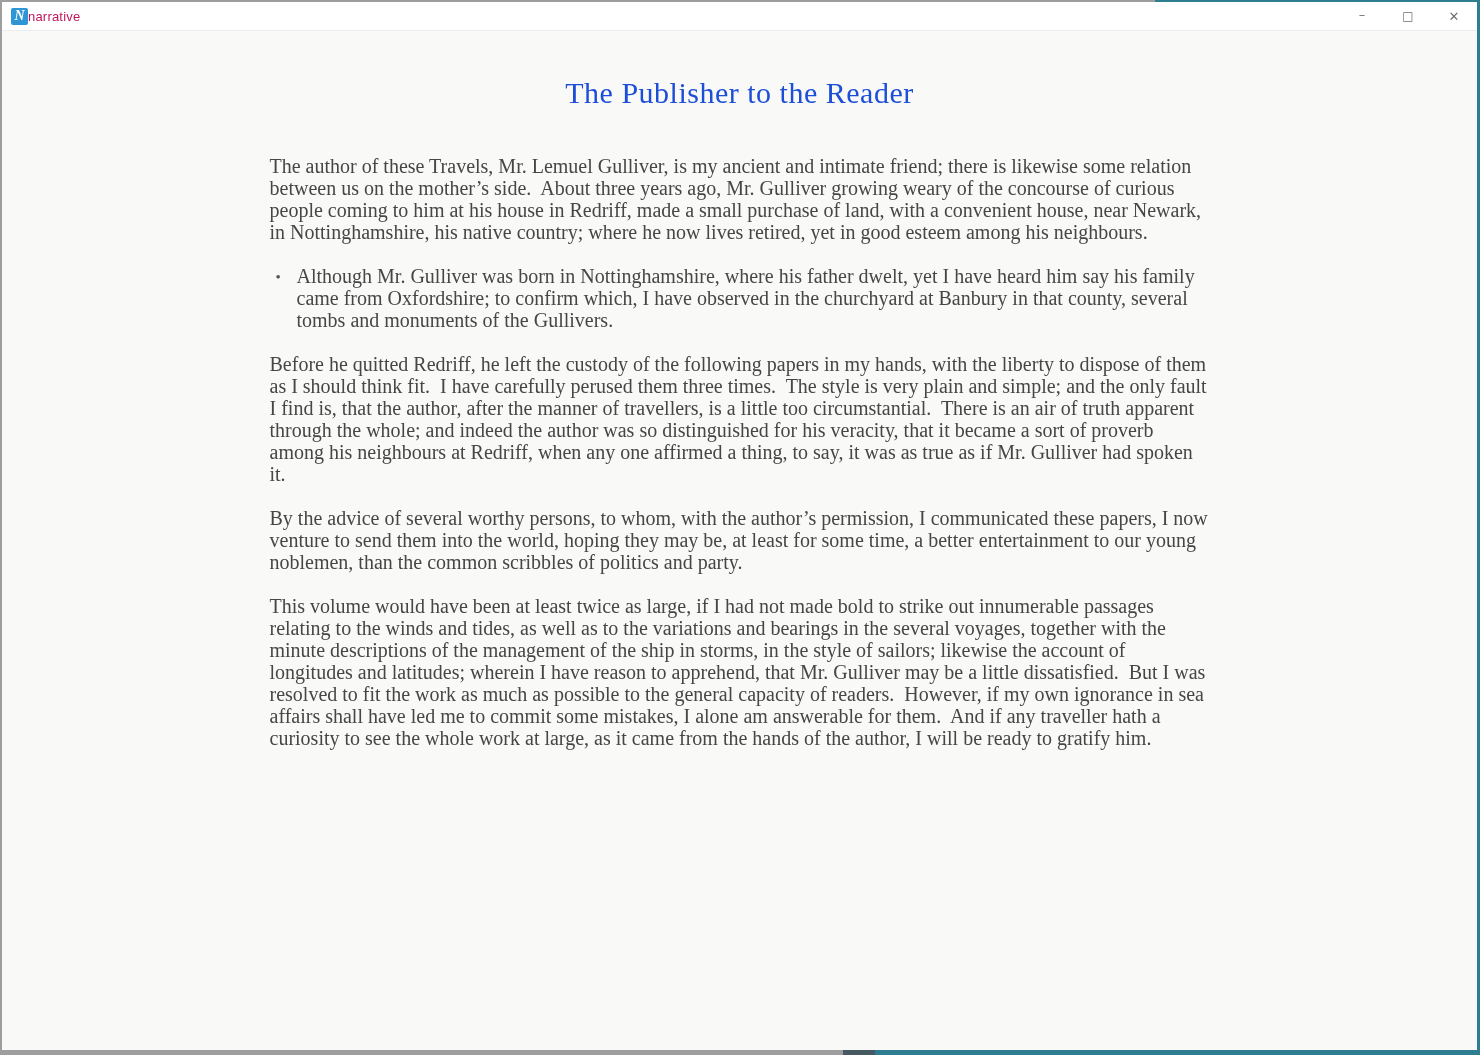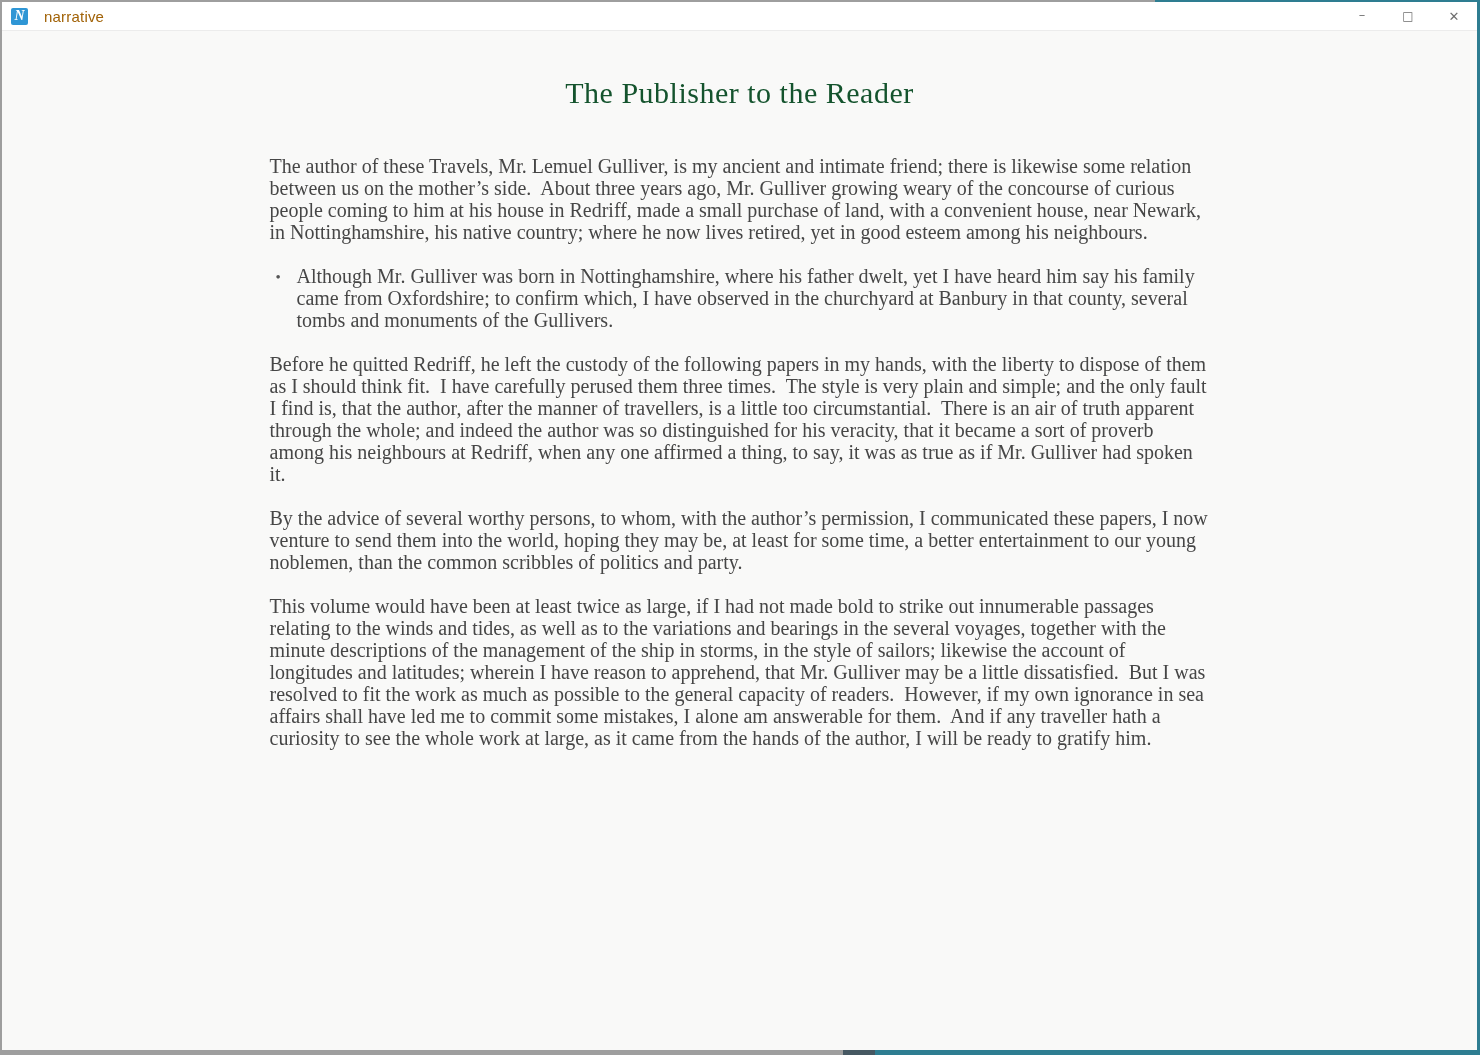--- a/index.html
+++ b/index.html
@@ -36,21 +36,21 @@
   }
   .logo{
     width:17px;height:17px;border-radius:2px;
     background:var(--logo-blue);
     color:#fff;
     font-family:"Liberation Serif",serif;
     font-style:italic;font-weight:bold;font-size:14px;
     display:flex;align-items:center;justify-content:center;
     line-height:1;
   }
-  .app-name{margin-left:16px;font-size:15px;color:#a16207;letter-spacing:.2px;}
+  .app-name{margin-left:0;font-size:13px;color:#be185d;letter-spacing:.2px;}
   .win-controls{margin-left:auto;display:flex;align-items:center;height:100%;}
   .win-btn{
     width:46px;height:100%;
     display:flex;align-items:center;justify-content:center;
     background:transparent;border:none;cursor:pointer;
     color:#6f6f6f;font-family:"DejaVu Sans",sans-serif;
   }
   .win-btn.min{font-size:13px;padding-bottom:4px;}
   .win-btn.max{font-size:12px;}
   .win-btn.close{font-size:13px;}
@@ -60,21 +60,21 @@
     position:absolute;top:32px;left:2px;right:3px;bottom:5px;
     background:var(--page-bg);
     overflow:hidden;
   }
   .doc{
     width:940px;margin:0 auto;padding-top:44px;
     font-family:"Liberation Serif","DejaVu Serif",serif;
     color:var(--text);
   }
   .doc-title{
-    font-size:30px;font-weight:normal;color:#14532d;
+    font-size:30px;font-weight:normal;color:#1d4ed8;
     text-align:center;letter-spacing:.5px;
     margin-bottom:45px;
   }
   .para{
     font-size:20px;line-height:22px;
     margin-bottom:22px;
     white-space:pre-wrap;
     text-rendering:optimizeLegibility;
   }
   .para.bullet{position:relative;padding-left:27px;}

